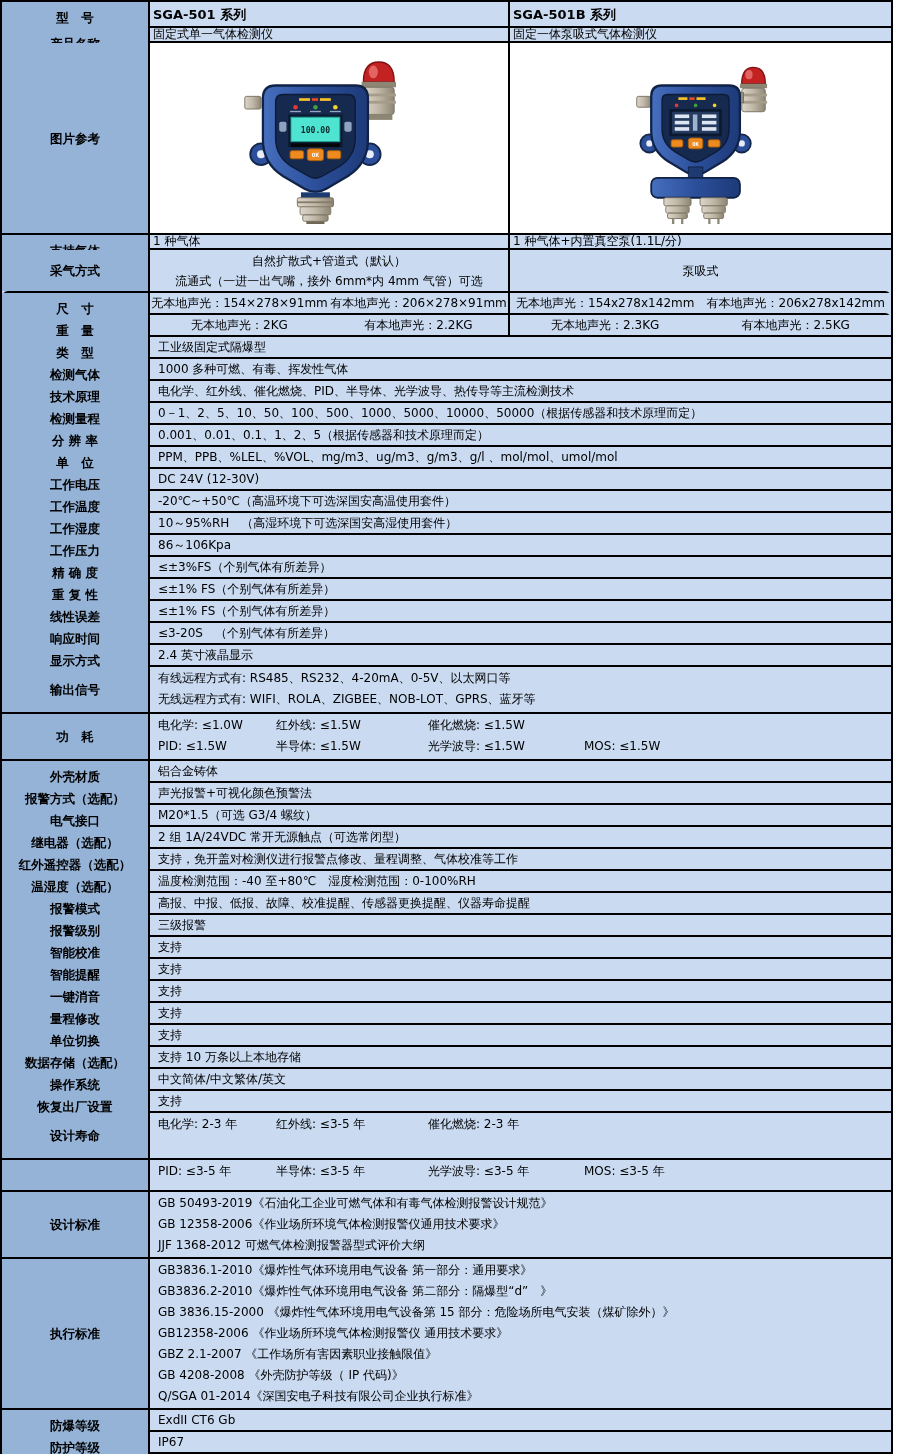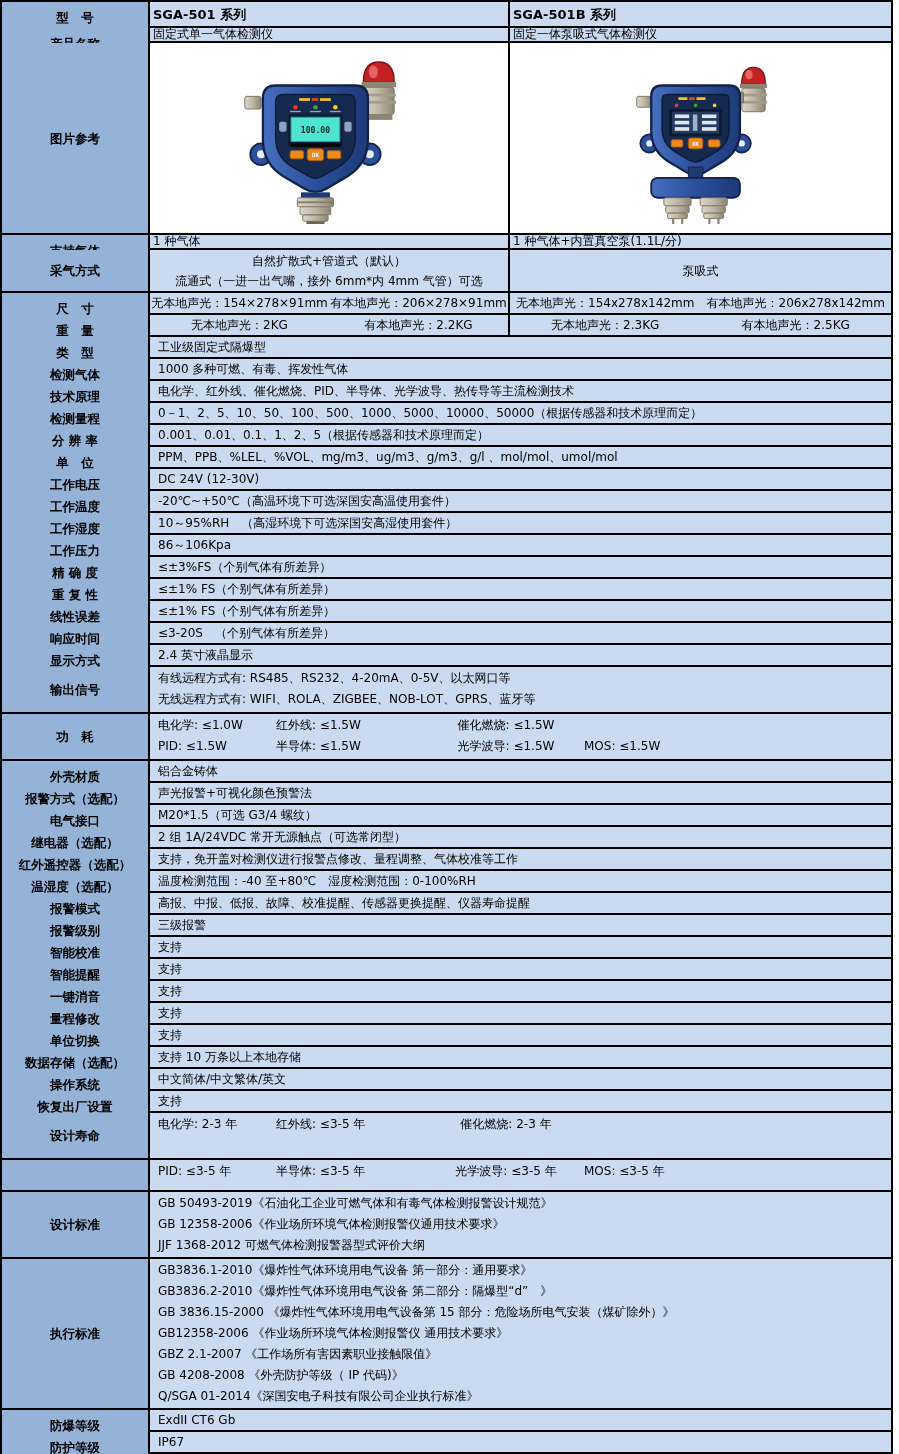--- a/index.html
+++ b/index.html
@@ -14,35 +14,35 @@
          display:flex;align-items:center;justify-content:center;text-align:center;
          font-weight:bold;font-size:12.5px;padding:15px 3px;line-height:15px;}
   .val{flex:1 1 auto;background:#C9DAF1;display:flex;align-items:center;
        padding:0 8px;font-size:12px;line-height:15px;white-space:nowrap;}
   .c1{flex:0 0 360px;width:360px;border-right:2px solid #000;}
   .c2{flex:1 1 auto;}
   .center{justify-content:flex-start;text-align:center;padding:0 3px;}
   .r-header{height:24px;}
   .r-header .val{font-weight:bold;font-size:13px;}
   .r-c2{height:15px;}
-  .r-p2{height:22px;}
+  .r-p2{height:22px;border-radius:6px;}
   .r-s{height:22px;}
   .r-m2{height:43px;}
   .mcol{flex-direction:column;justify-content:center;}
   .mcol .line{line-height:20px;}
   .imgcell{height:190px;background:#fff;justify-content:center;align-items:center;padding:9px 0;}
   .vcol{display:block;padding:1px 8px;}
   .line{line-height:21px;white-space:nowrap;}
   .pair{display:flex;padding:0;align-items:center;}
   .pitem{flex:1 1 50%;text-align:center;white-space:nowrap;}
   .tabline{white-space:nowrap;}
   .seg{display:inline-block;}
   .s0{width:118px;}
   .s1{width:152px;}
-  .s2{width:156px;text-align:center;}
+  .s2{width:156px;}
   svg text{font-family:"DejaVu Sans Mono","Liberation Mono",monospace;}
 </style>
 </head>
 <body>
 
 <div id="page">
   <div id="spec-table">
       <div class="row r-header">
         <div class="cell label">
           <span>型　号</span>

